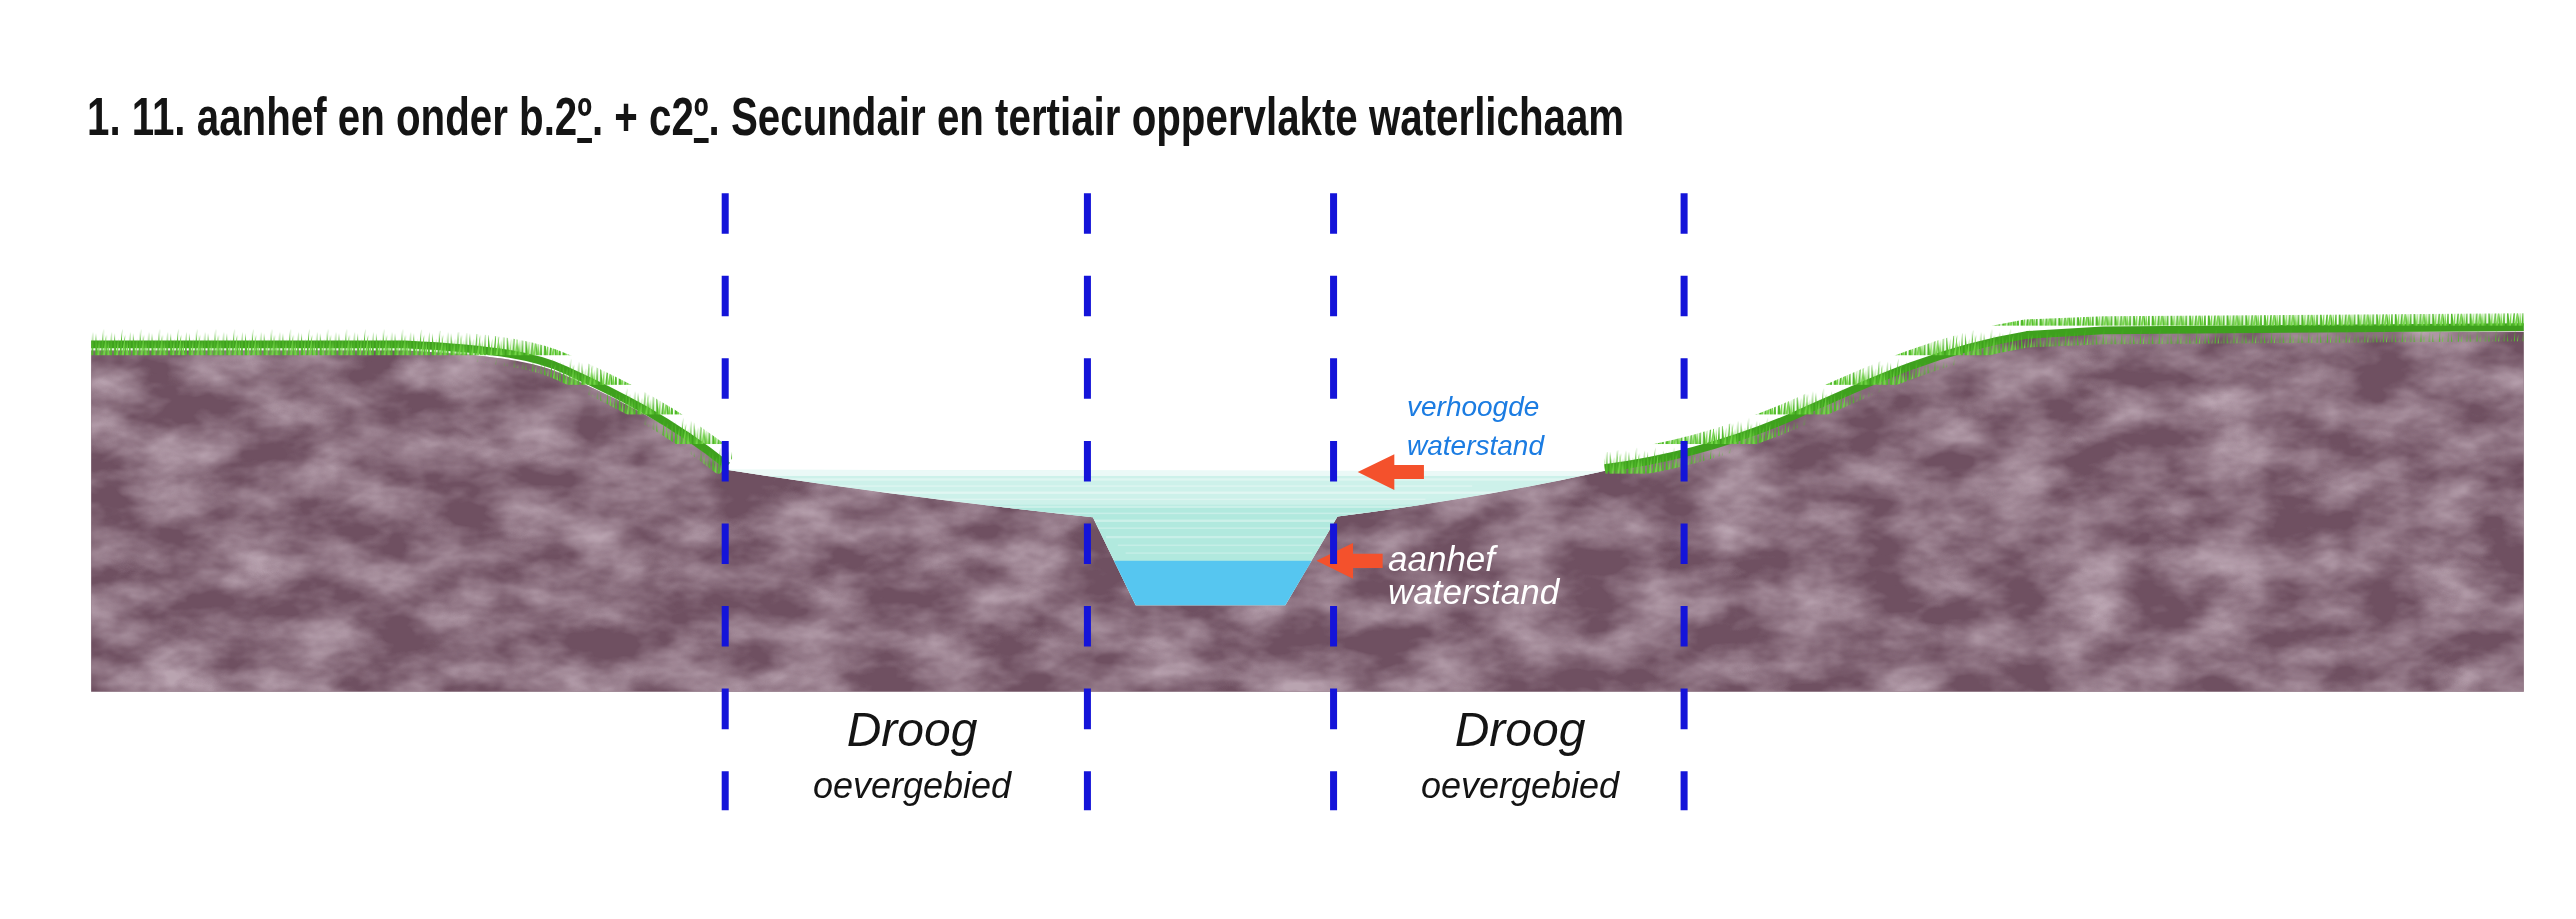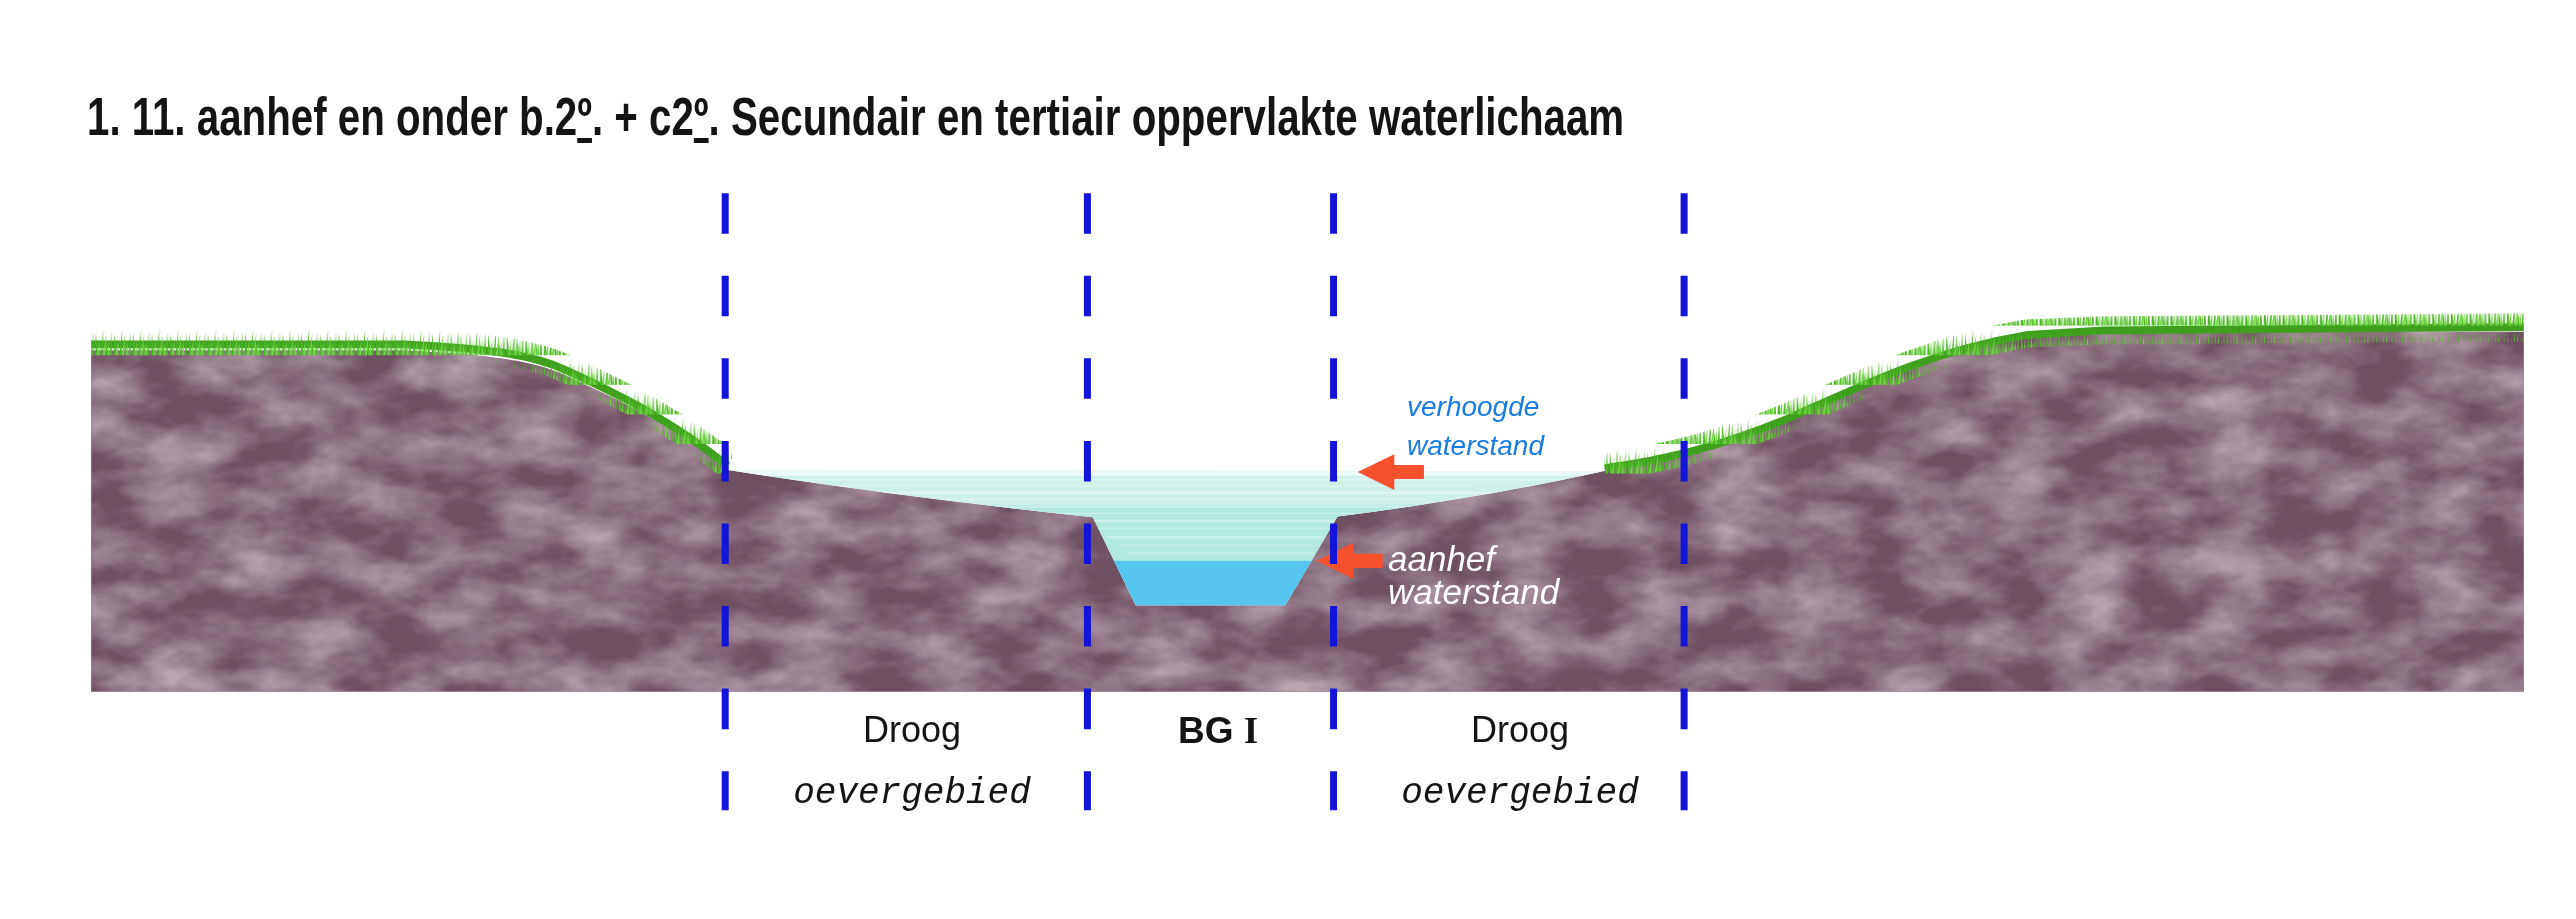--- a/index.html
+++ b/index.html
@@ -29,22 +29,22 @@
   .page-title .u{text-decoration:underline;}
 
   .lvl{font-style:italic;}
   .lbl-elevated{left:1407px;top:387px;font-size:28px;line-height:39px;
     color:var(--label-blue,#1b7ce2);}
   .lbl-normal{left:1388px;top:542px;font-size:35px;line-height:33px;
     color:var(--label-white,#ffffff);}
 
   .zone{position:absolute;width:312px;top:710px;text-align:center;
     color:var(--text-black,#141414);}
-  .zone .l1{font-size:36px;line-height:39px;}
-  .zone .l2{font-size:36px;font-style:italic;line-height:39px;margin-top:25px;font-family:Liberation Mono, monospace;}
+  .zone .l1{font-size:48px;font-style:italic;line-height:39px;}
+  .zone .l2{font-size:36px;font-style:italic;line-height:39px;margin-top:17px;}
   .zone .code{font-size:37px;font-weight:bold;line-height:41px;font-style:normal;}
   .zone .code .roman{font-family:"Liberation Serif",serif;}
   .zone-left{left:756px;}
   .zone-center{left:1062px;}
   .zone-right{left:1364px;}
 </style>
 </head>
 <body>
 
 <div class="stage">
@@ -153,21 +153,20 @@
     <div>aanhef</div>
     <div>waterstand</div>
   </div>
 
   <div class="zone zone-left">
     <div class="l1">Droog</div>
     <div class="l2">oevergebied</div>
   </div>
 
   <div class="zone zone-center">
-    <div class="code"><span>BG</span>&nbsp;<span class="roman">I</span></div>
   </div>
 
   <div class="zone zone-right">
     <div class="l1">Droog</div>
     <div class="l2">oevergebied</div>
   </div>
 
 </div>
 
 

